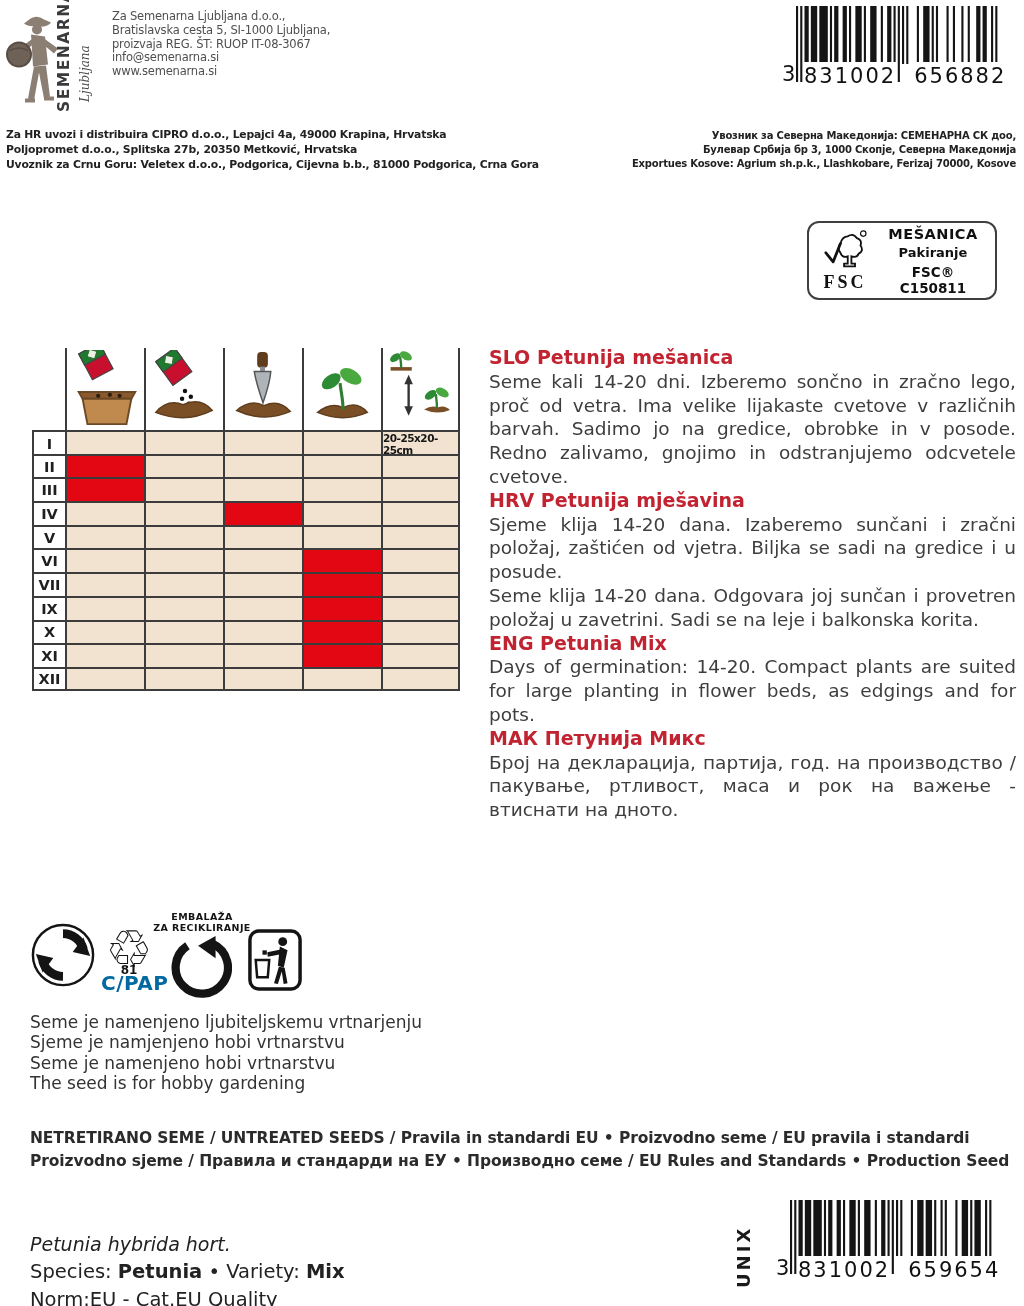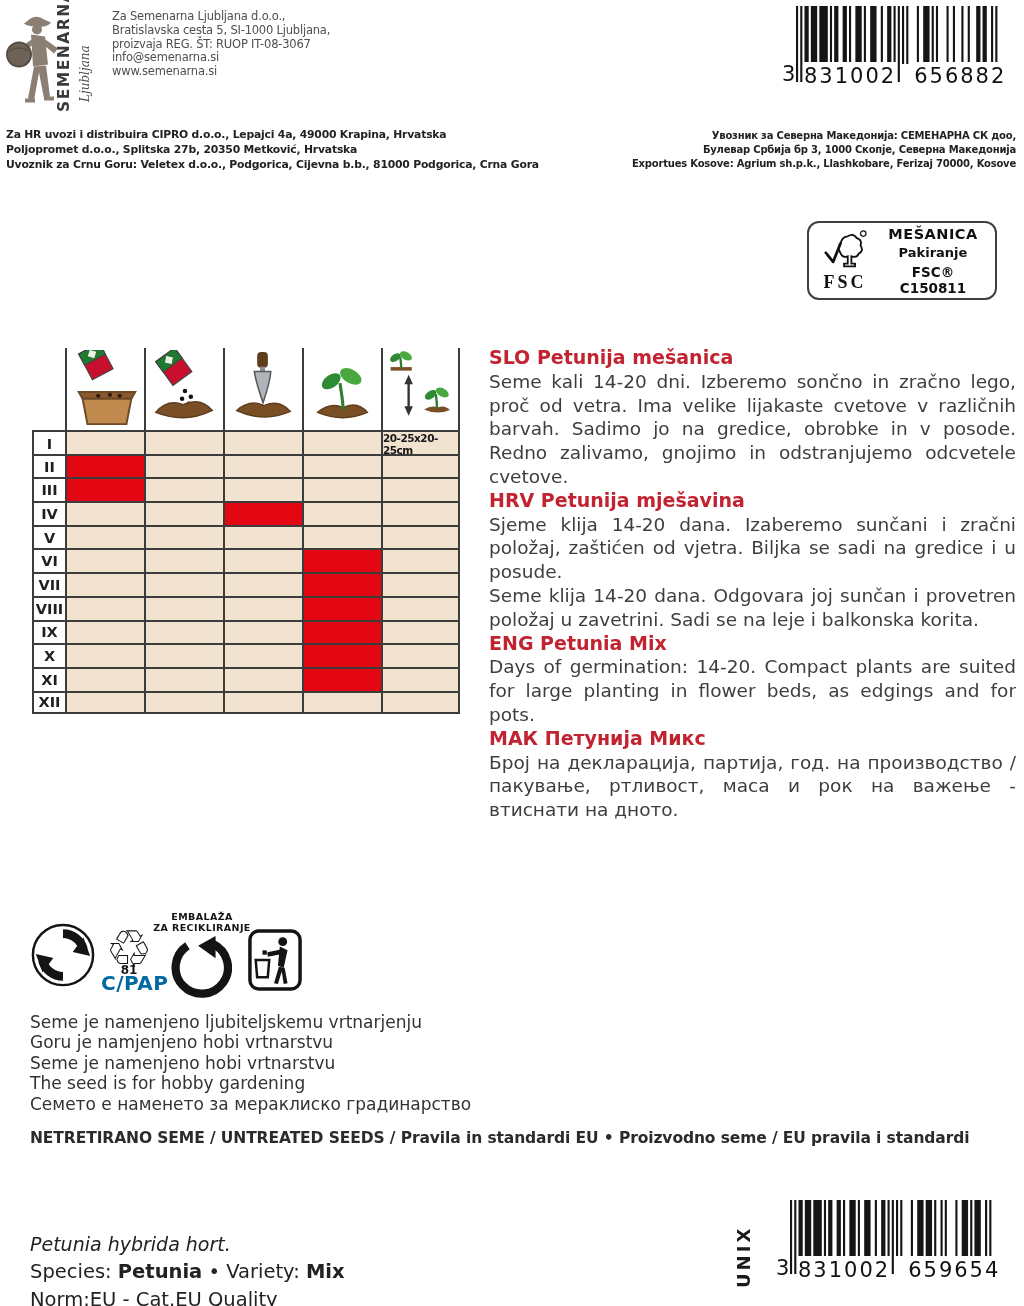--- a/index.html
+++ b/index.html
@@ -308,28 +308,20 @@
       </div>
       <div class="cal-row">
         <div class="cal-lab">VII</div>
         <div class="cal-cell"></div>
         <div class="cal-cell"></div>
         <div class="cal-cell"></div>
         <div class="cal-cell on"></div>
         <div class="cal-cell lastcol"></div>
       </div>
       <div class="cal-row">
-        <div class="cal-lab">VIII</div>
-        <div class="cal-cell"></div>
-        <div class="cal-cell"></div>
-        <div class="cal-cell"></div>
-        <div class="cal-cell on"></div>
-        <div class="cal-cell lastcol"></div>
-      </div>
-      <div class="cal-row">
         <div class="cal-lab">IX</div>
         <div class="cal-cell"></div>
         <div class="cal-cell"></div>
         <div class="cal-cell"></div>
         <div class="cal-cell on"></div>
         <div class="cal-cell lastcol"></div>
       </div>
       <div class="cal-row">
         <div class="cal-lab">X</div>
         <div class="cal-cell"></div>
@@ -399,28 +391,28 @@
   <circle cx="36" cy="13" r="4.6" fill="#141414"></circle>
   <path d="M33 18 L41 22 L37 40 L31 38 Z" fill="#141414"></path>
   <path d="M34 21 L20 24 L20.5 28.5 L34 26 Z" fill="#141414"></path>
   <rect x="15" y="22" width="4.5" height="4.5" fill="#141414"></rect>
   <path d="M32 39 L27 56 L31 57 L35 44 L37 57 L41 56 L38 40 Z" fill="#141414"></path>
   <path d="M8 32 L22 32 L20.5 50 L9.5 50 Z" fill="none" stroke="#141414" stroke-width="2.6"></path>
 </svg>
 
 <div class="hobby">
   <div>Seme je namenjeno ljubiteljskemu vrtnarjenju</div>
-  <div>Goru je namjenjeno hobi vrtnarstvu</div>
+  <div>Sjeme je namjenjeno hobi vrtnarstvu</div>
   <div>Seme je namenjeno hobi vrtnarstvu</div>
   <div>The seed is for hobby gardening</div>
-  <div>Семето е наменето за мераклиско градинарство</div>
 </div>
 
 <div class="untreated">
   <div>NETRETIRANO SEME / UNTREATED SEEDS / Pravila in standardi EU • Proizvodno seme / EU pravila i standardi</div>
+  <div>Proizvodno sjeme / Правила и стандарди на ЕУ • Производно семе / EU Rules and Standards • Production Seed</div>
 </div>
 
 <div class="product">
   <div class="prod-latin">Petunia hybrida hort.</div>
   <div class="prod-line">
     <span>Species:</span>
     <b>Petunia</b>
     <span>•</span>
     <span>Variety:</span>
     <b>Mix</b>

